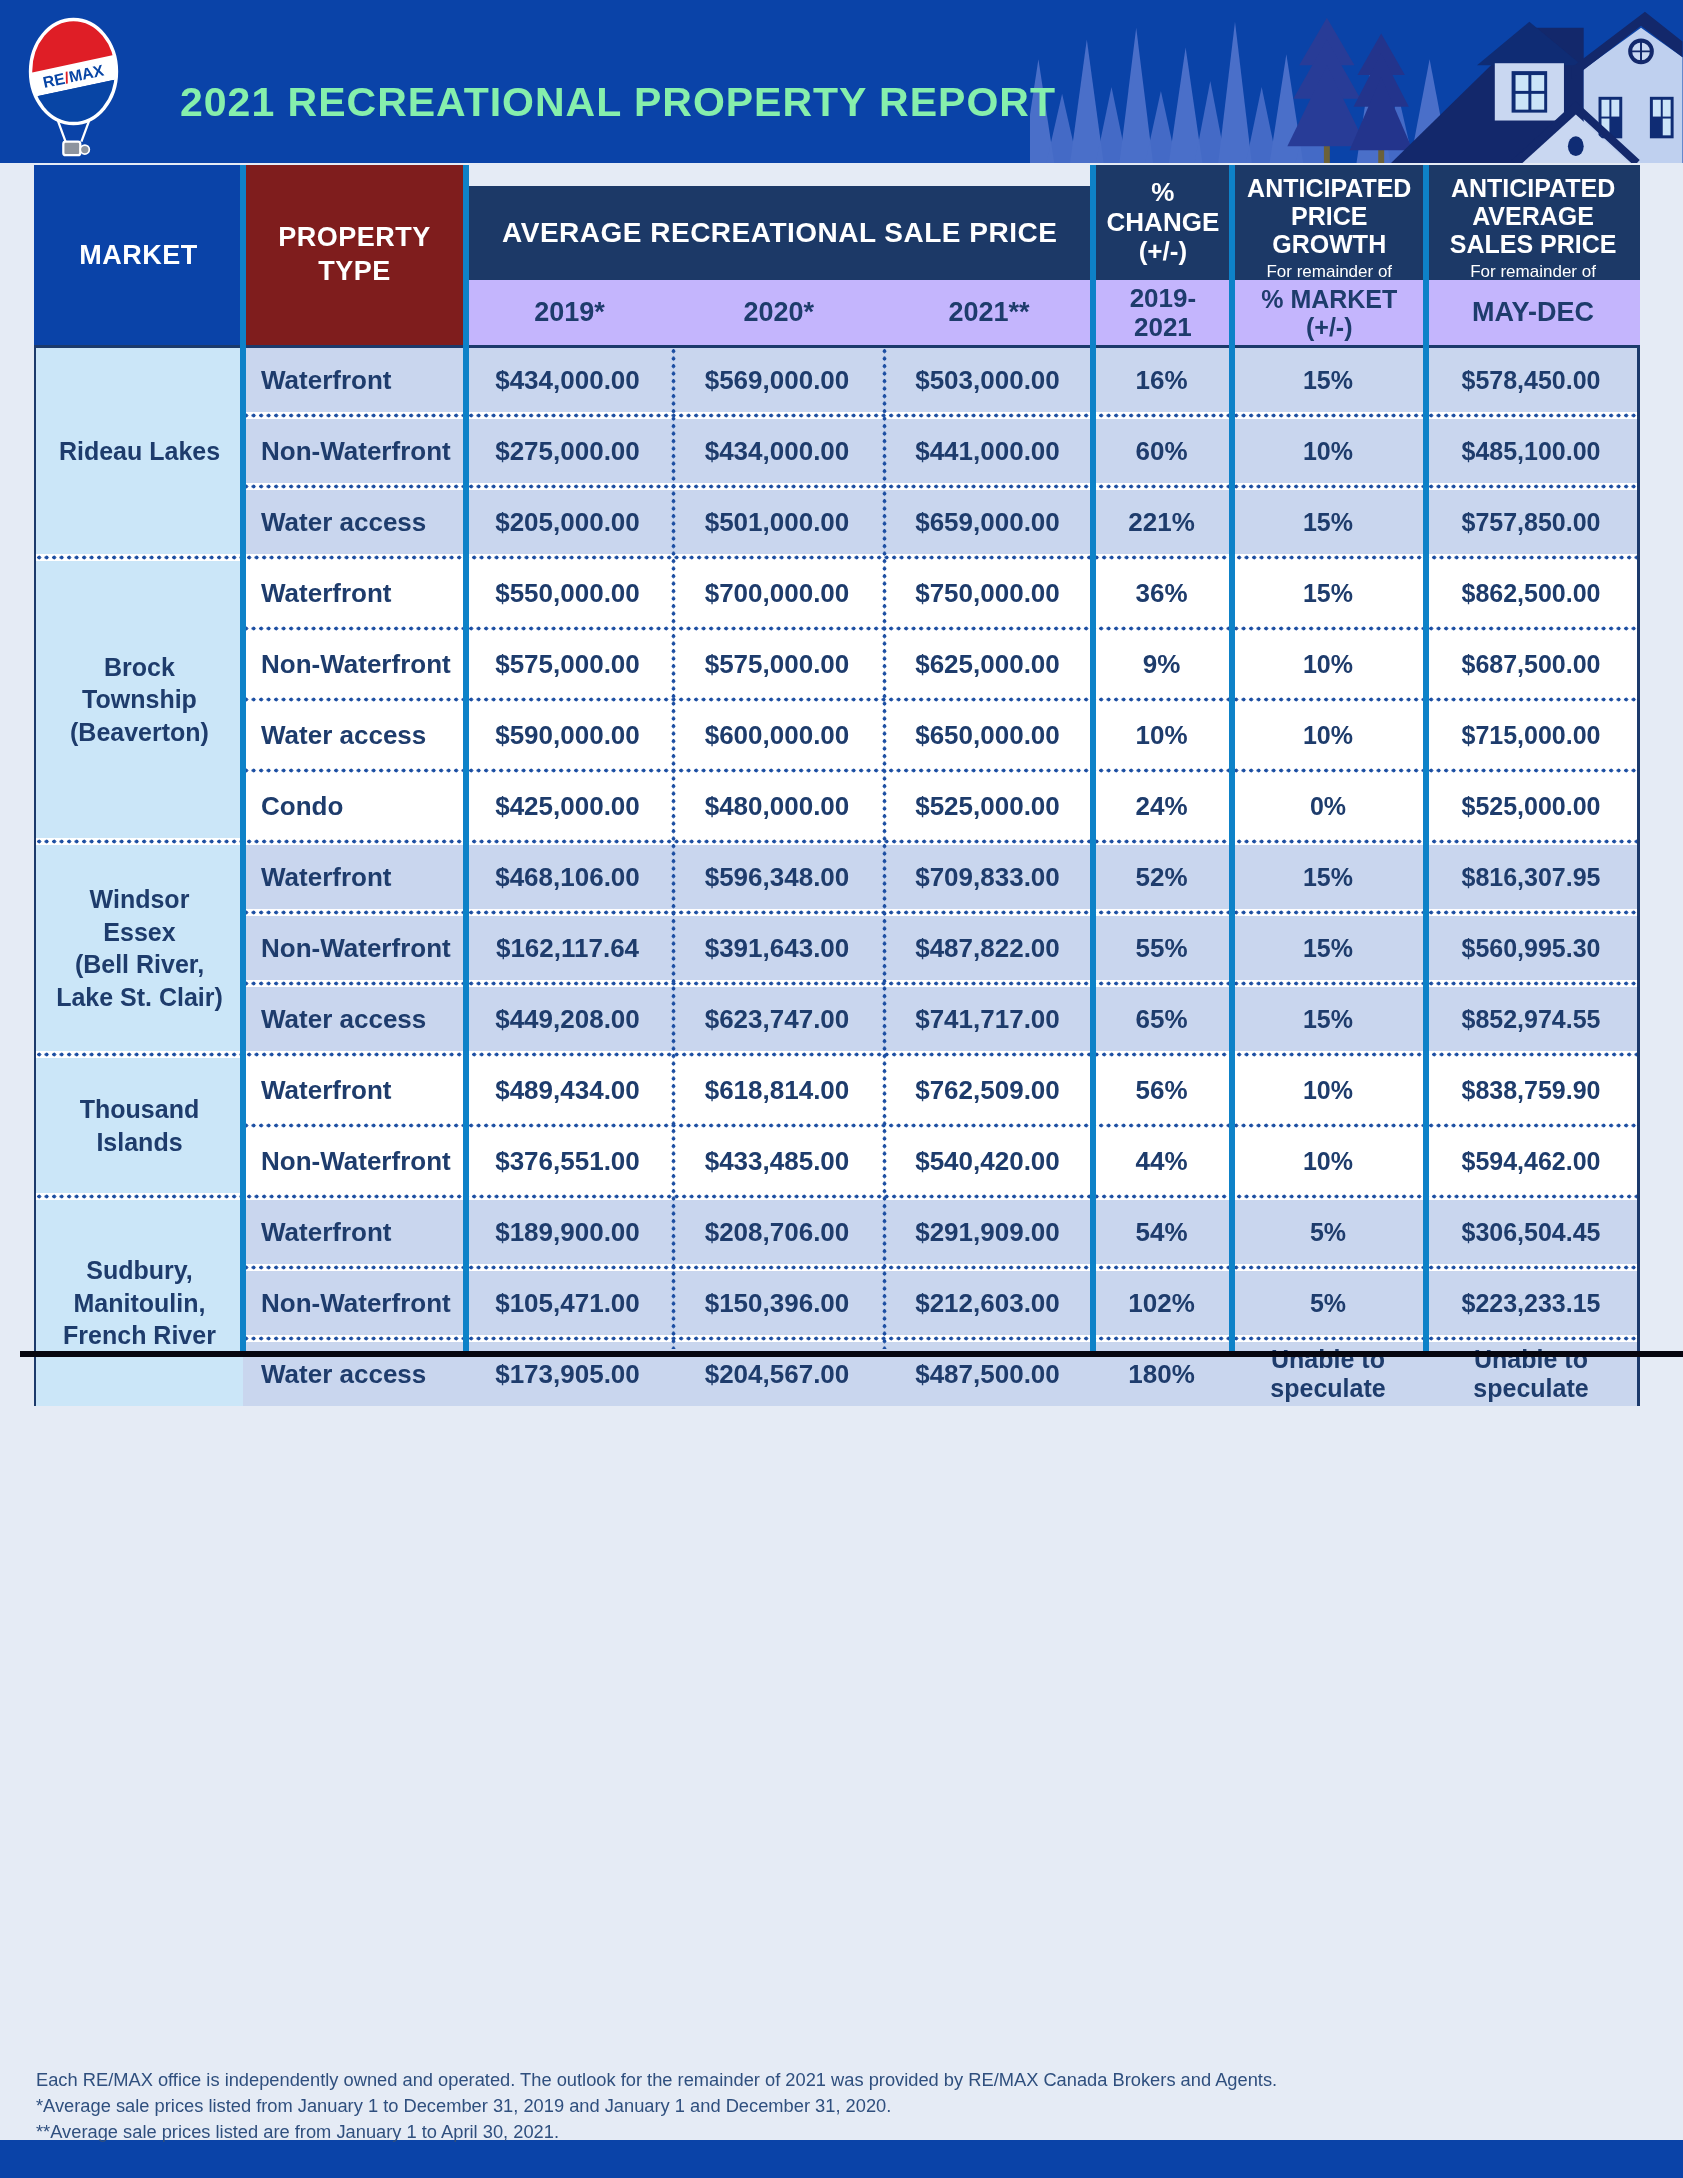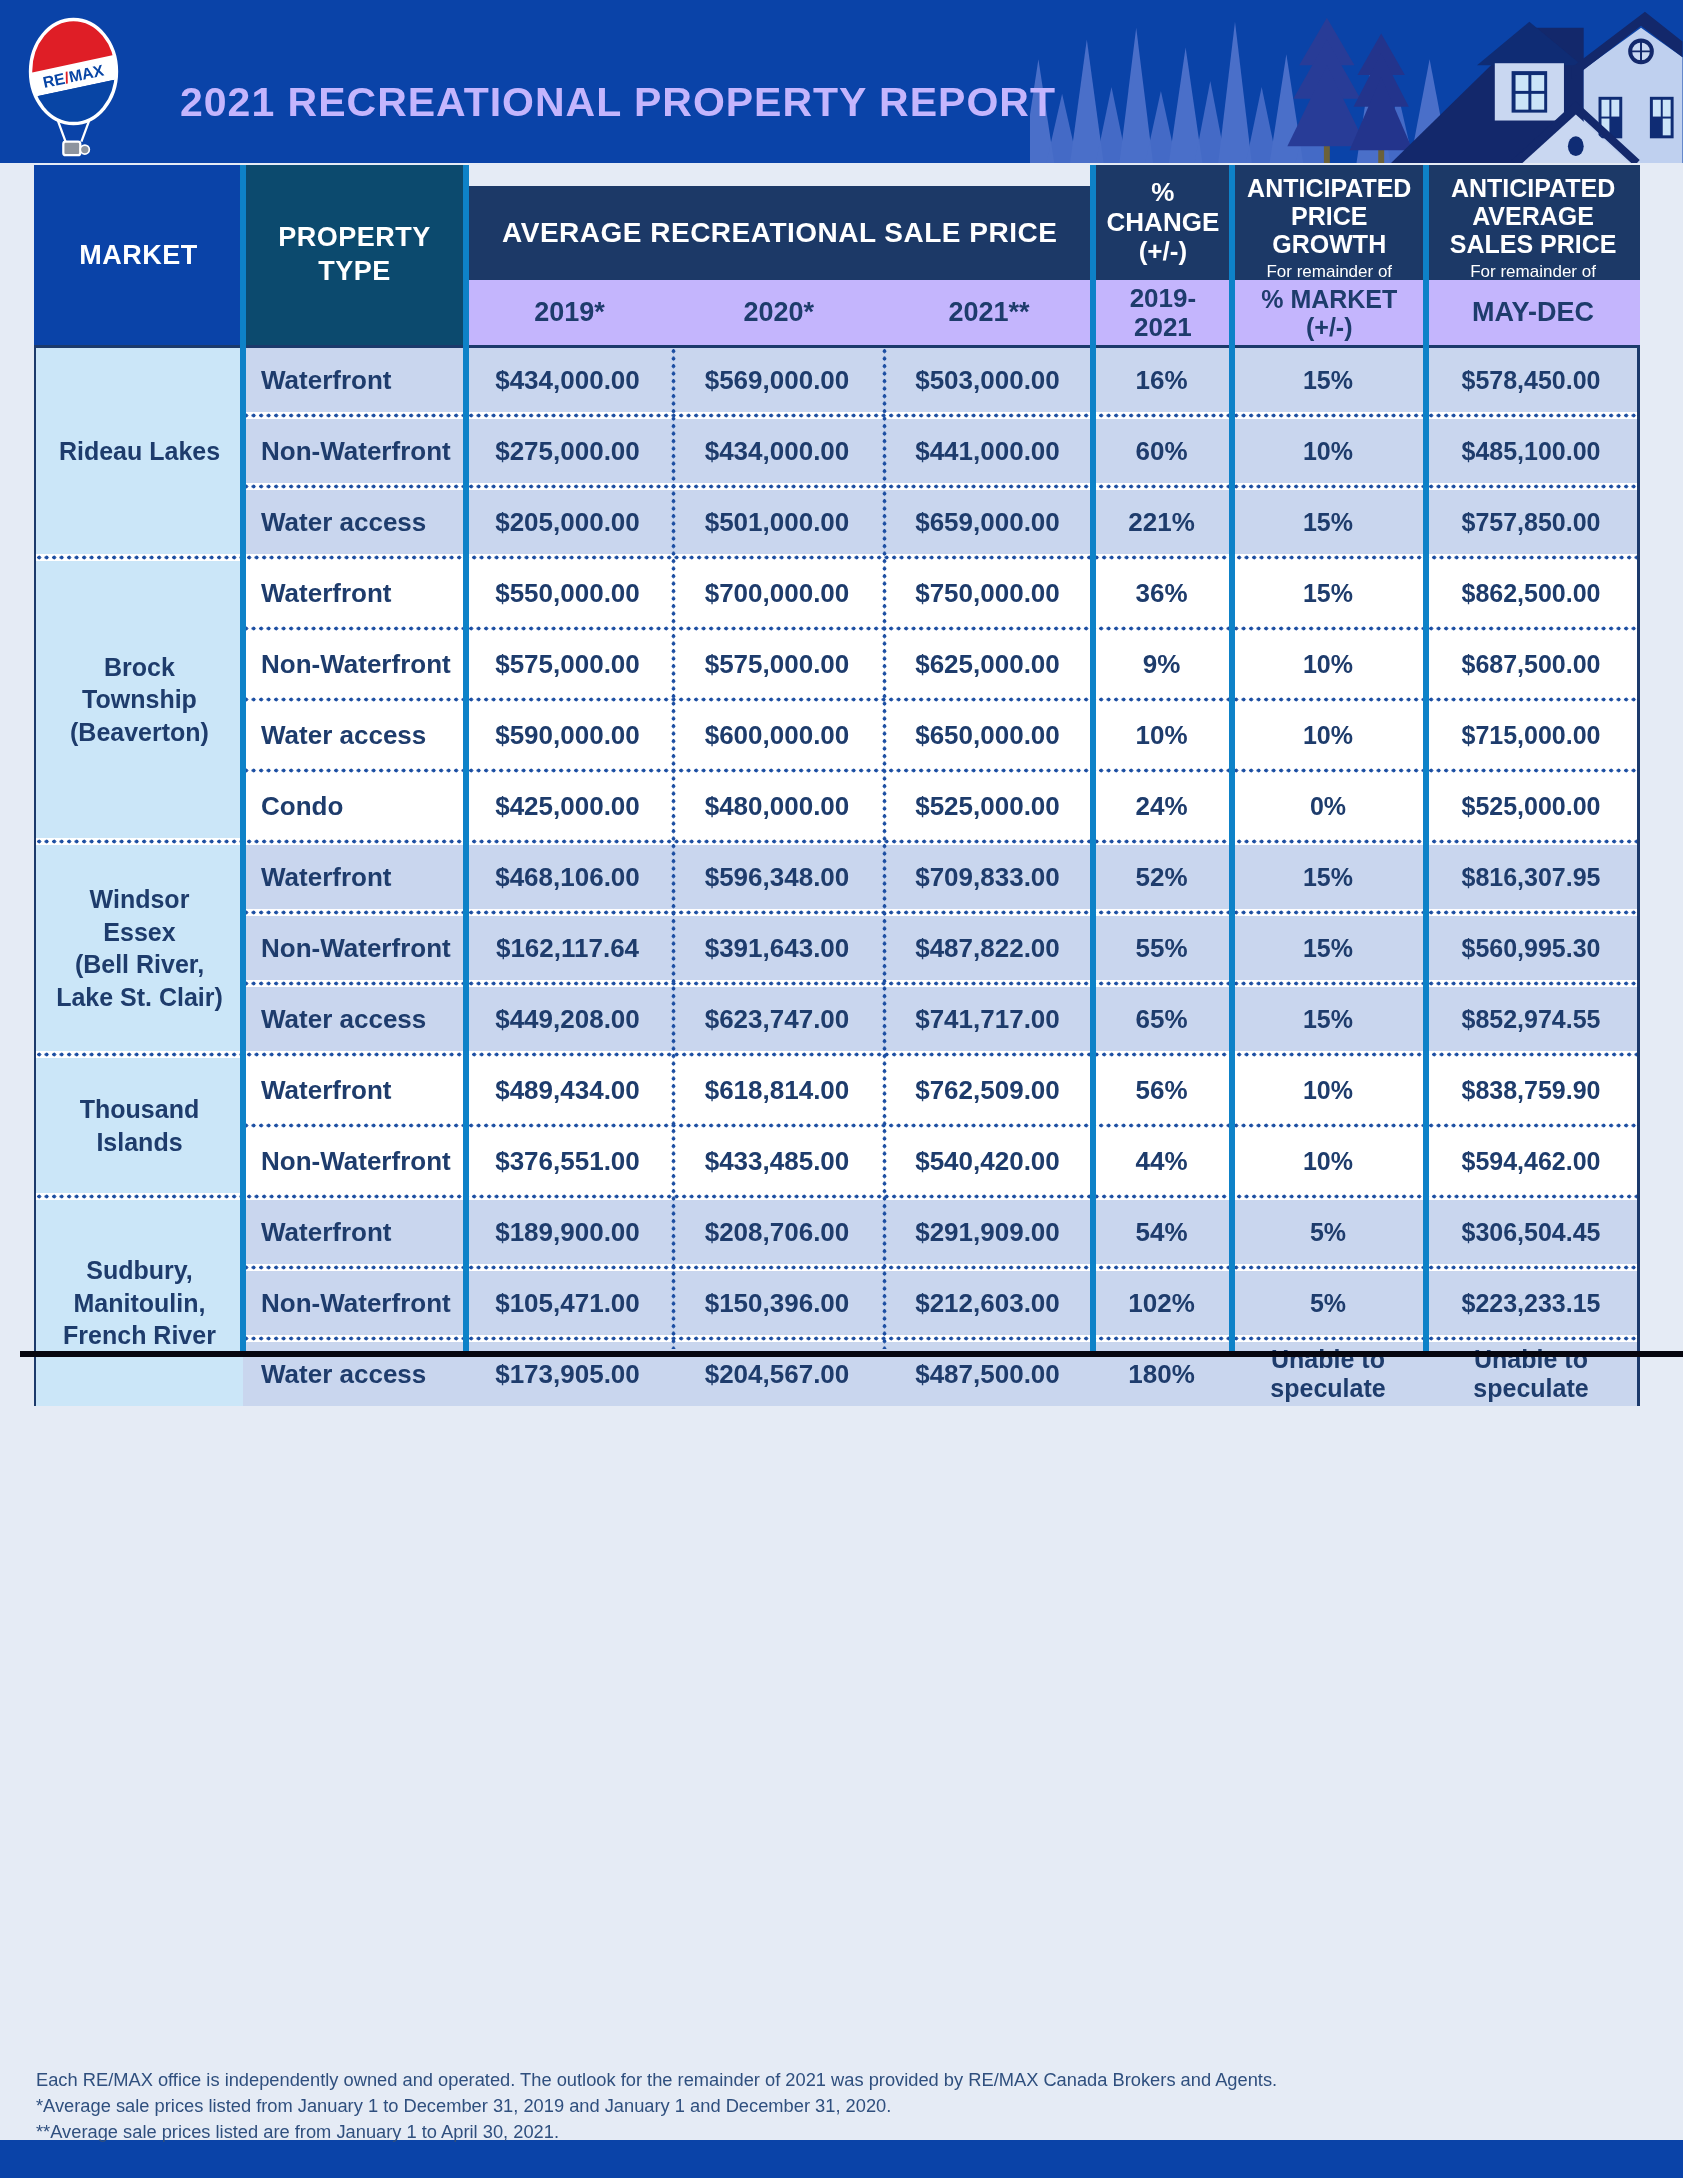--- a/index.html
+++ b/index.html
@@ -11,36 +11,36 @@
     overflow:hidden;
   }
 
   
   .band {
     position:absolute; left:0; top:0; width:1683px; height:163px;
     background:#0A43A8; overflow:visible; z-index:2;
   }
   .title {
     position:absolute; left:180px; top:79px;
-    font-size:41px; font-weight:800; letter-spacing:1px; color:#c4b5fd;
+    font-size:41px; font-weight:800; letter-spacing:1px; color:#86efac;
     white-space:nowrap; z-index:4;text-align:right;
   }
   .balloon-wrap { position:absolute; left:26px; top:14px; width:95px; height:149px; z-index:5; }
   .illustration { position:absolute; right:0; top:0; width:653px; height:163px; z-index:3; }
 
   
   .rtable { position:absolute; left:34px; top:165px; width:1606px; height:1192px; z-index:6; }
 
   .thead { display:flex; height:180px; }
   .hcell {
     display:flex; align-items:center; justify-content:center; text-align:center;
     color:#fff; font-weight:700; white-space:pre-line;
   }
   .h-market { width:209px; background:#0A43A8; font-size:27px; letter-spacing:0.5px; }
-  .h-property { width:223px; background:#0c4a6e; font-size:27px; line-height:1.25; letter-spacing:0.5px; }
+  .h-property { width:223px; background:#7f1d1d; font-size:27px; line-height:1.25; letter-spacing:0.5px; }
   .hstack { display:flex; flex-direction:column; width:1174px; }
   .tier1 { display:flex; height:115px; }
   .navy { background:#1C3967; }
   .w-avg { width:628px; font-size:28px; letter-spacing:0.5px;margin-top:21px; }
   .w-chg { width:139px; font-size:26px; line-height:1.15; }
   .w-gro { width:194px; flex-direction:column; }
   .w-avgs { width:214px; flex-direction:column; }
   .h-big { font-size:25px; font-weight:700; line-height:1.12; white-space:pre-line;margin-top:30px; }
   .h-small { font-size:17px; font-weight:400; line-height:1.12; margin-top:4px; white-space:pre-line; }
 

